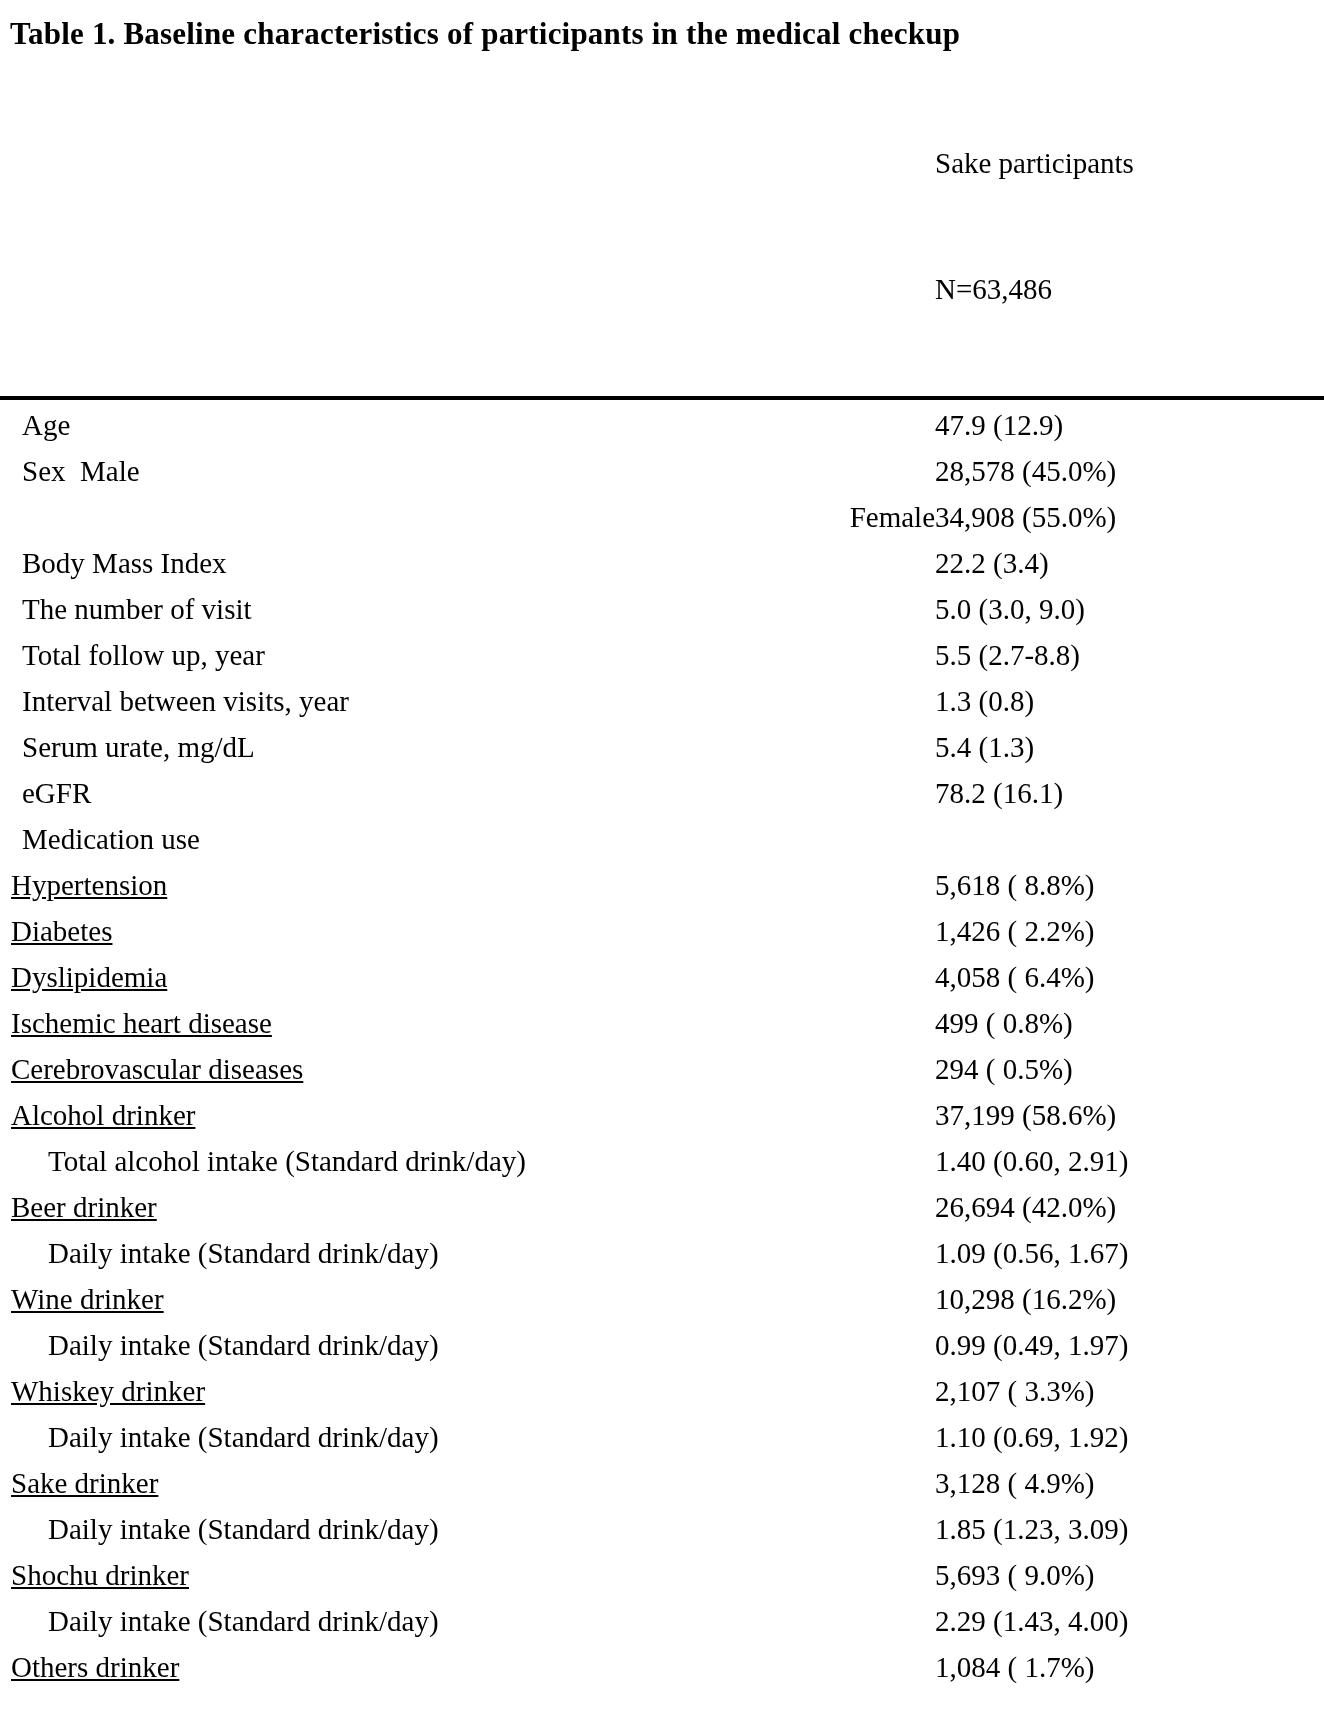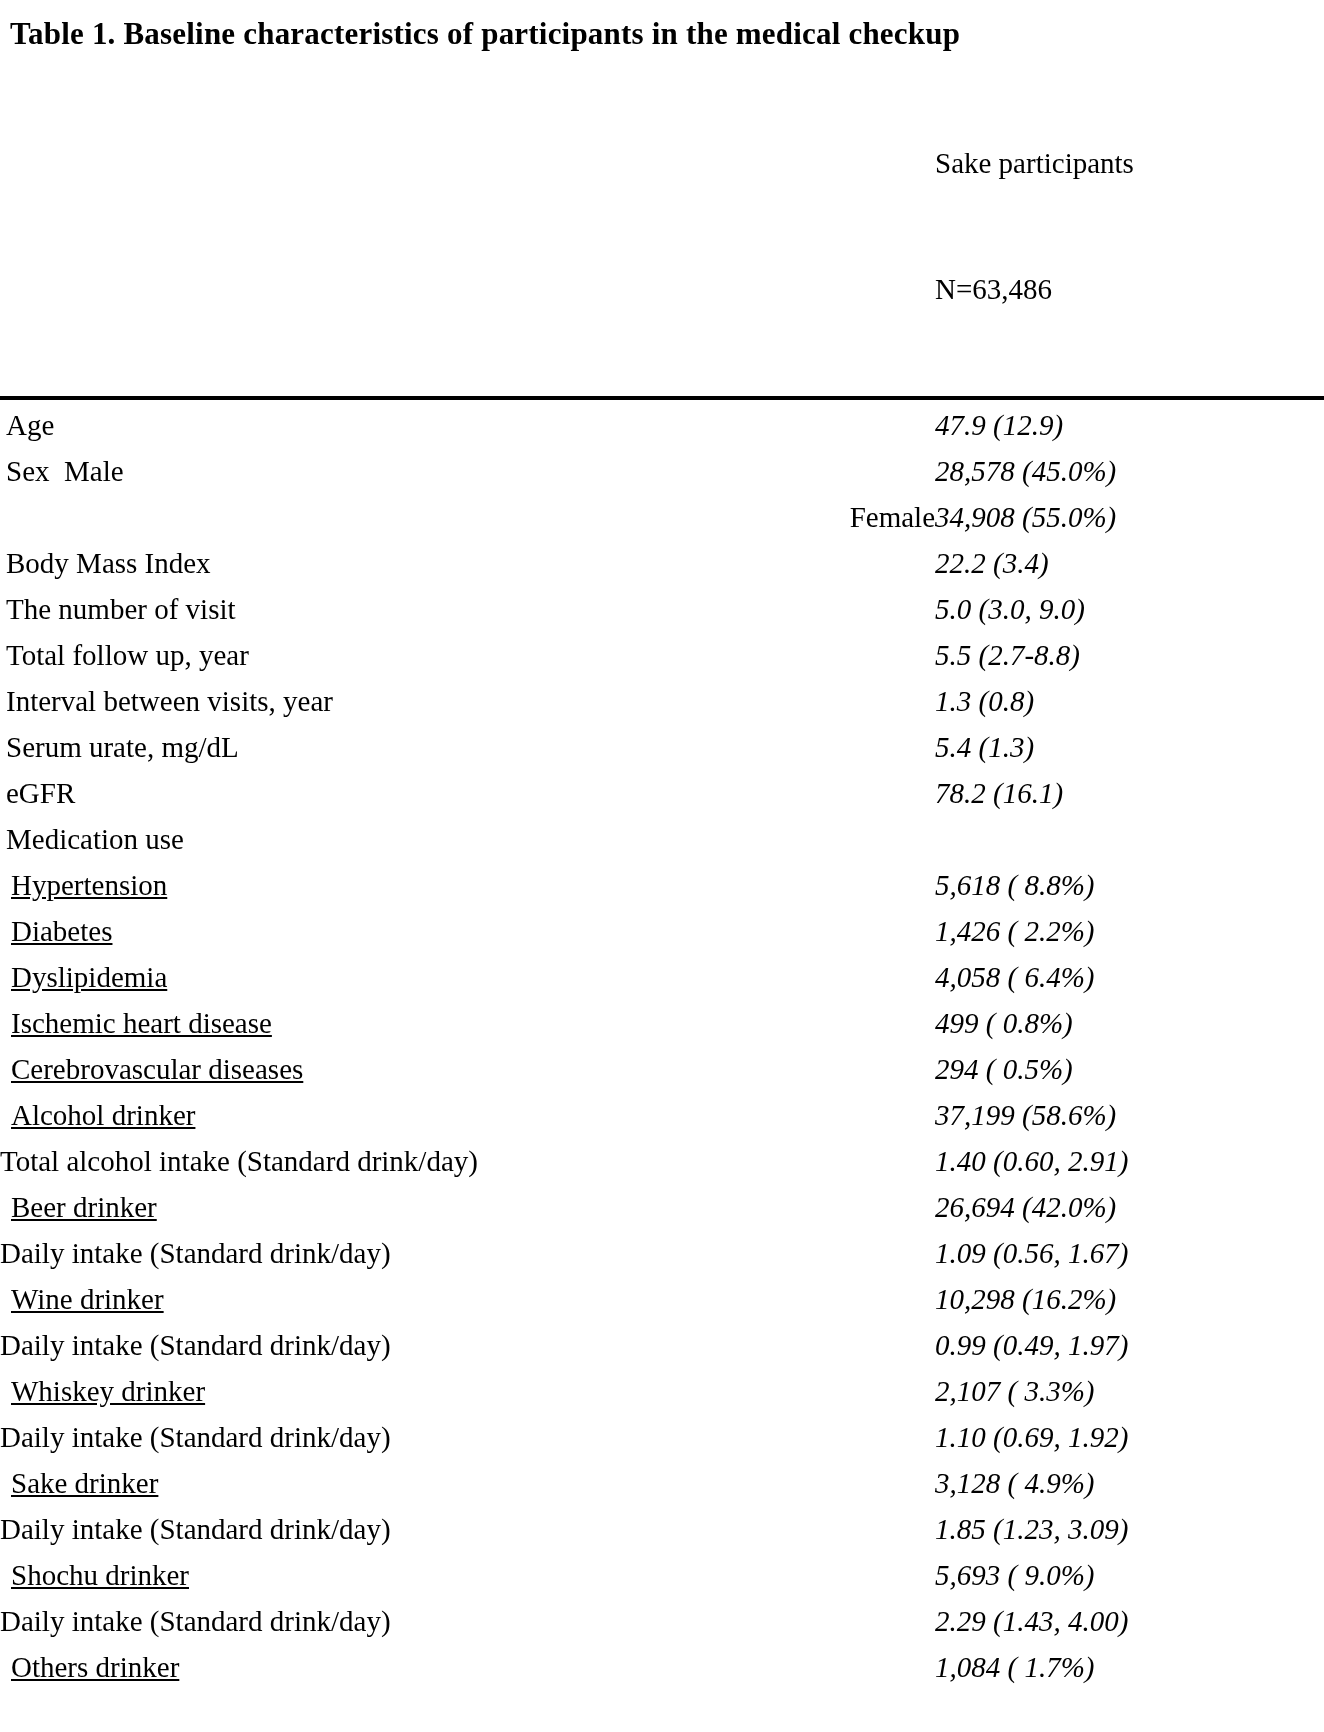--- a/index.html
+++ b/index.html
@@ -45,25 +45,24 @@
     font-size: 29px;
     line-height: 46px;
   }
   .row-label {
     width: 935px;
     box-sizing: border-box;
     white-space: pre;
   }
   .row-value {
     white-space: pre;
-    font-style: italic;
-  }
-  .ind-0 { padding-left: 6px; }
+  }
+  .ind-0 { padding-left: 22px; }
   .ind-1 { padding-left: 11px; text-decoration: underline; }
-  .ind-2 { }
+  .ind-2 { padding-left: 48px; }
   .ind-3 { padding-left: 78px; text-align: right; }
 </style>
 </head>
 <body>
 
 <div class="page">
 
   <h1 class="title">Table 1. Baseline characteristics of participants in the medical checkup</h1>
 
   <div class="table">

